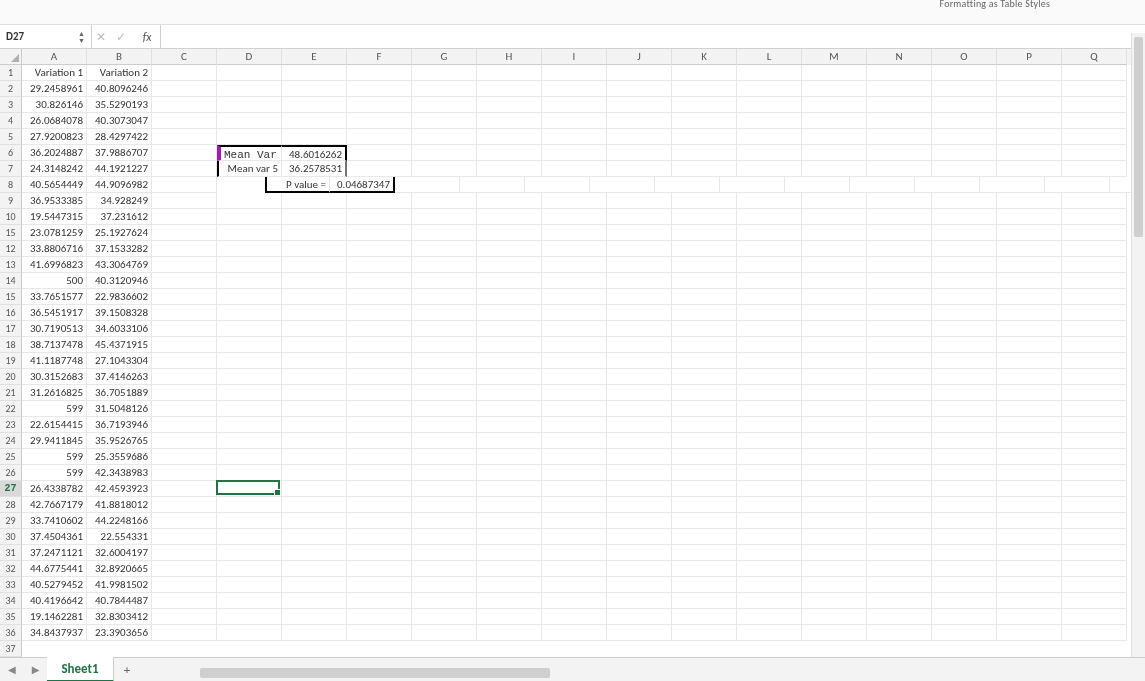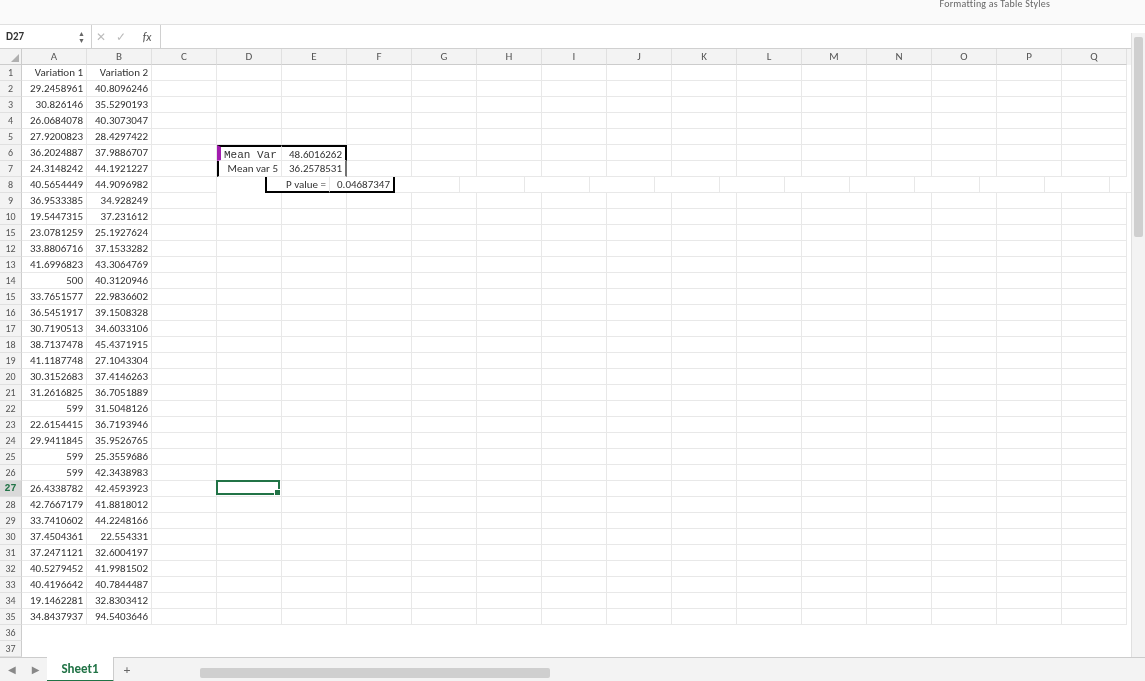--- a/index.html
+++ b/index.html
@@ -723,20 +723,39 @@
         <div class="cell"></div>
         <div class="cell"></div>
         <div class="cell"></div>
         <div class="cell"></div>
         <div class="cell"></div>
         <div class="cell"></div>
         <div class="cell"></div>
         <div class="cell"></div>
       </div>
       <div class="row">
+        <div class="cell">44.6775441</div>
+        <div class="cell">32.8920665</div>
+        <div class="cell"></div>
+        <div class="cell"></div>
+        <div class="cell"></div>
+        <div class="cell"></div>
+        <div class="cell"></div>
+        <div class="cell"></div>
+        <div class="cell"></div>
+        <div class="cell"></div>
+        <div class="cell"></div>
+        <div class="cell"></div>
+        <div class="cell"></div>
+        <div class="cell"></div>
+        <div class="cell"></div>
+        <div class="cell"></div>
+        <div class="cell"></div>
+      </div>
+      <div class="row">
         <div class="cell">40.5279452</div>
         <div class="cell">41.9981502</div>
         <div class="cell"></div>
         <div class="cell"></div>
         <div class="cell"></div>
         <div class="cell"></div>
         <div class="cell"></div>
         <div class="cell"></div>
         <div class="cell"></div>
         <div class="cell"></div>
@@ -781,21 +800,21 @@
         <div class="cell"></div>
         <div class="cell"></div>
         <div class="cell"></div>
         <div class="cell"></div>
         <div class="cell"></div>
         <div class="cell"></div>
         <div class="cell"></div>
       </div>
       <div class="row">
         <div class="cell">34.8437937</div>
-        <div class="cell">94.5403646</div>
+        <div class="cell">23.3903656</div>
         <div class="cell"></div>
         <div class="cell"></div>
         <div class="cell"></div>
         <div class="cell"></div>
         <div class="cell"></div>
         <div class="cell"></div>
         <div class="cell"></div>
         <div class="cell"></div>
         <div class="cell"></div>
         <div class="cell"></div>

